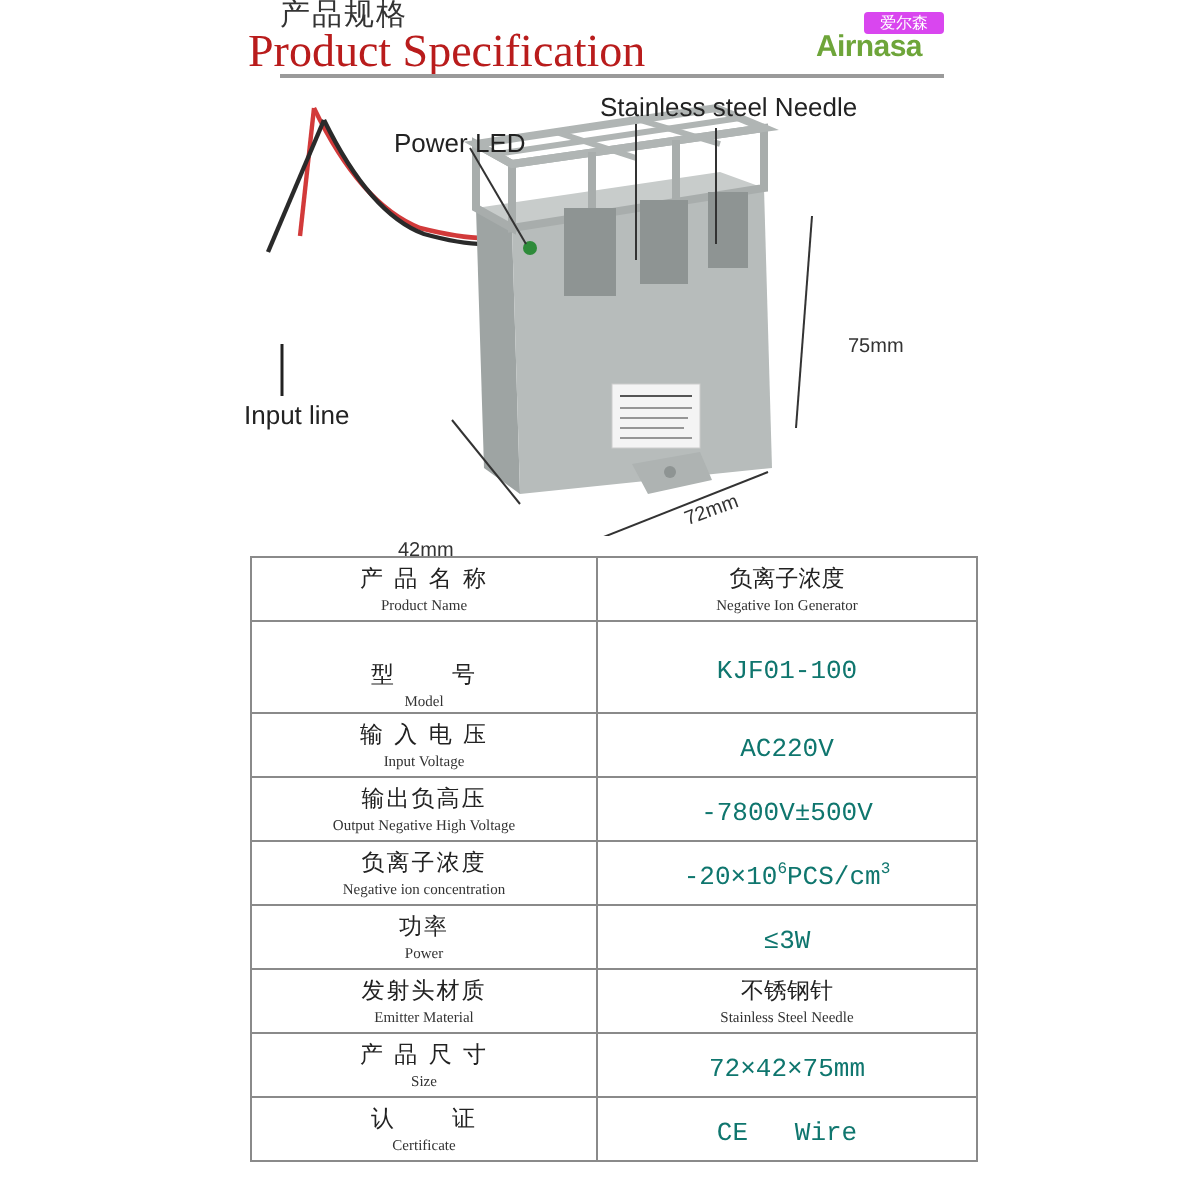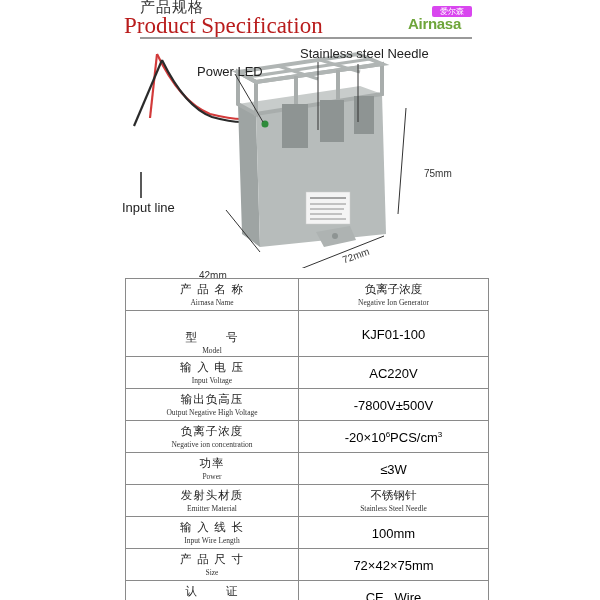--- a/index.html
+++ b/index.html
@@ -16,21 +16,21 @@
     .photo { position: absolute; left: 120px; top: 42px; width: 360px; height: 226px; }
     .photo svg { position: absolute; left: 0; top: 0; }
     .callout { position: absolute; font-family: "Liberation Sans", sans-serif; font-size: 13px; color: #222; white-space: nowrap; }
     .dim { position: absolute; font-family: "Liberation Sans", sans-serif; font-size: 10px; color: #333; white-space: nowrap; }
 
     .spec-table { position: absolute; left: 125px; top: 278px; width: 364px; border-collapse: collapse; table-layout: fixed; }
     .spec-table td { border: 1px solid #8a8a8a; height: 31px; padding: 0; text-align: center; vertical-align: middle; }
     .spec-table td.k { width: 172px; }
     .k-cn { display: block; font-family: "DejaVu Serif", serif; font-size: 11.5px; line-height: 15px; color: #222; letter-spacing: 1px; }
     .k-en { display: block; font-family: "Liberation Serif", serif; font-size: 7.5px; line-height: 11px; color: #333; }
-    .v-main { font-family: Liberation Sans, sans-serif; font-size: 13px; color: #000000; }
+    .v-main { font-family: Liberation Mono, monospace; font-size: 13px; color: #0f766e; }
     .v-cn { display: block; font-family: "DejaVu Serif", serif; font-size: 11.5px; line-height: 15px; color: #222; }
     .v-en { display: block; font-family: "Liberation Serif", serif; font-size: 7.5px; line-height: 11px; color: #333; }
     sup { font-size: 8px; }
   </style>
 </head>
 <body>
 
 <div class="header">
   <div class="title-cn">产品规格</div>
   <div class="title-en">Product Specification</div>
@@ -96,21 +96,21 @@
   <div class="dim" style="left:304px; top:104px;margin-top:22px;">75mm</div>
   <div class="dim" style="left:79px; top:188px;margin-top:40px;">42mm</div>
   <div class="dim" style="left:222px; top:208px; transform: rotate(-20deg);">72mm</div>
 </div>
 
 <table class="spec-table">
   <tbody>
     <tr>
       <td class="k">
         <span class="k-cn">产 品 名 称</span>
-        <span class="k-en">Airnasa Name</span>
+        <span class="k-en">Product Name</span>
       </td>
       <td>
         <span class="v-cn">负离子浓度</span>
         <span class="v-en">Negative Ion Generator</span>
       </td>
     </tr>
     <tr>
       <td class="k">
         <span class="k-cn" style="white-space:pre;margin-top:19px;">型      号</span>
         <span class="k-en">Model</span>
@@ -160,29 +160,20 @@
         <span class="k-cn">发射头材质</span>
         <span class="k-en">Emitter Material</span>
       </td>
       <td>
         <span class="v-cn">不锈钢针</span>
         <span class="v-en">Stainless Steel Needle</span>
       </td>
     </tr>
     <tr>
       <td class="k">
-        <span class="k-cn">输 入 线 长</span>
-        <span class="k-en">Input Wire Length</span>
-      </td>
-      <td>
-        <span class="v-main">100mm</span>
-      </td>
-    </tr>
-    <tr>
-      <td class="k">
         <span class="k-cn">产 品 尺 寸</span>
         <span class="k-en">Size</span>
       </td>
       <td>
         <span class="v-main">72×42×75mm</span>
       </td>
     </tr>
     <tr>
       <td class="k">
         <span class="k-cn" style="white-space:pre;">认      证</span>

